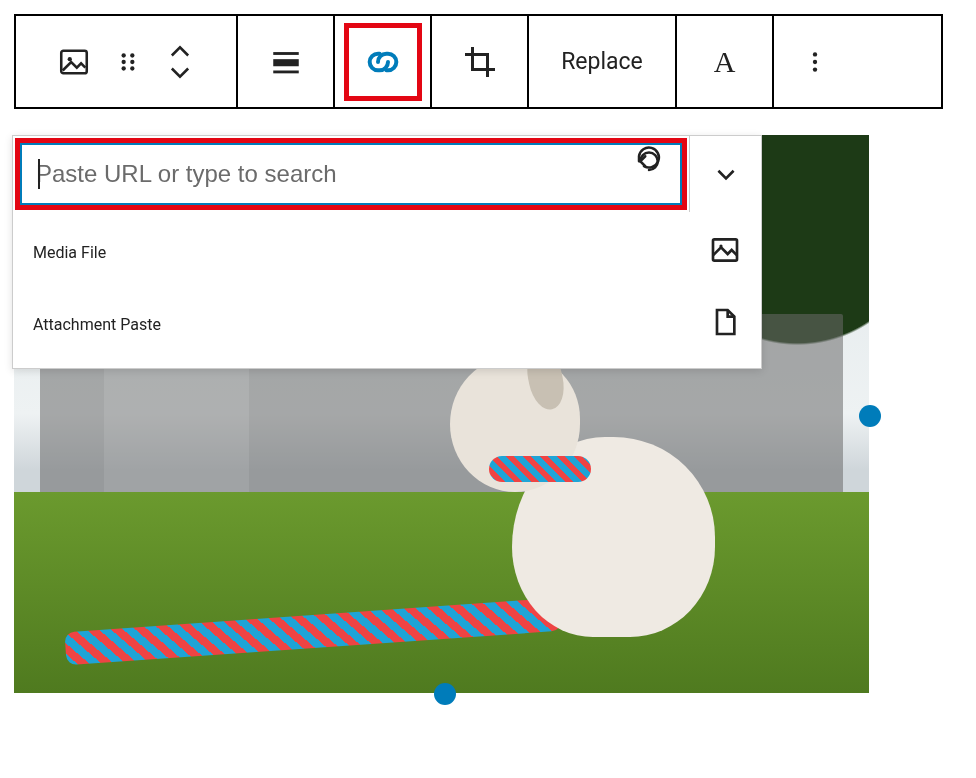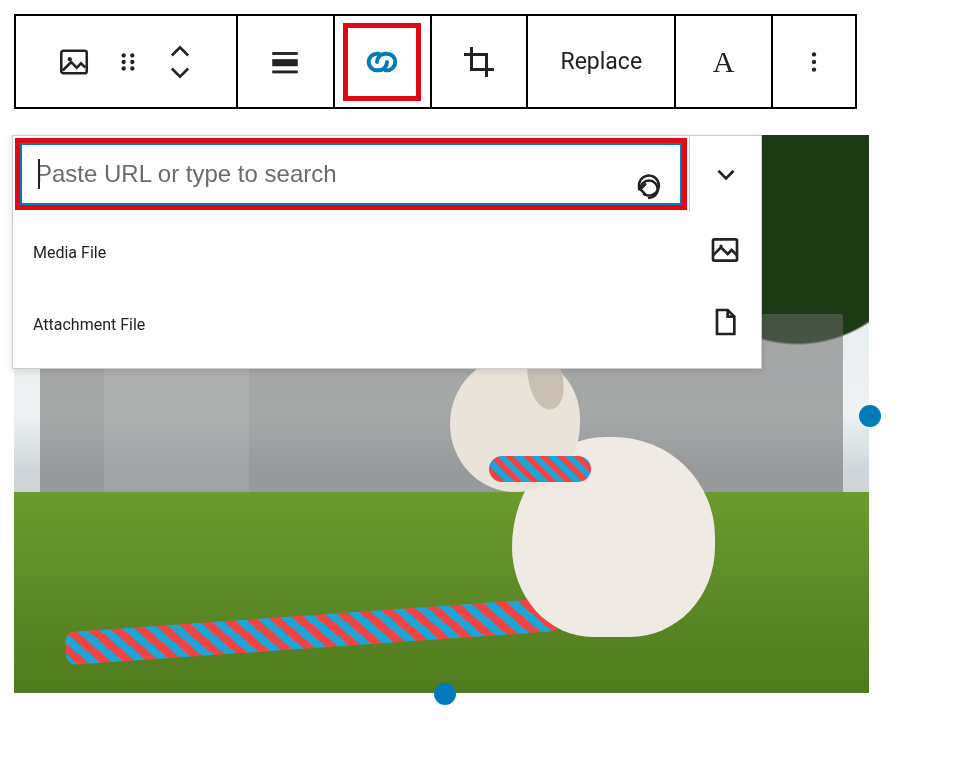--- a/index.html
+++ b/index.html
@@ -7,21 +7,21 @@
     margin: 0;
     padding: 14px;
     font-family: -apple-system, BlinkMacSystemFont, "Segoe UI", Roboto, sans-serif;
     background: #fff;
     width: 976px;
   }
   .toolbar {
     display: flex;
     border: 2px solid #000;
     height: 95px;
-    width: 843px;
+    width: 929px;
     background: #fff;
   }
   .tb-group {
     display: flex;
     align-items: center;
     justify-content: center;
     border-right: 2px solid #000;
     height: 100%;
   }
   .tb-group:last-child { border-right: none; }
@@ -96,21 +96,21 @@
     flex: 1;
     border: 5px solid #e30613;
     margin: 2px;
     display:flex;
     align-items:stretch;
   }
   .link-input-inner {
     flex:1;
     border: 2px solid #007cba;
     display:flex;
-    align-items:flex-end;
+    align-items:flex-start;
   }
   .link-input {
     flex: 1;
     border: none;
     outline: none;
     font-size: 24px;
     padding: 0 14px;
     color: #333;
     height:100%;
     background:transparent;
@@ -283,21 +283,21 @@
         <span>Media File</span>
         <span class="opt-icon">
           <svg width="32" height="32" viewBox="0 0 24 24" fill="none" stroke="#222" stroke-width="2">
               <rect x="3" y="4" width="18" height="16" rx="1"></rect>
               <path d="M3 16 L9 10 L14 15 L17 12 L21 16"></path>
               <circle cx="9" cy="9" r="1.2" fill="#222" stroke="none"></circle>
             </svg>
         </span>
       </div>
       <div class="link-option">
-        <span>Attachment File</span>
+        <span>Attachment Paste</span>
         <span class="opt-icon">
           <svg width="32" height="32" viewBox="0 0 24 24" fill="none" stroke="#222" stroke-width="2">
               <path d="M6 3 L14 3 L19 8 L19 21 L6 21 Z"></path>
               <path d="M14 3 L14 8 L19 8"></path>
             </svg>
         </span>
       </div>
     </div>
   </div>
 </div>

